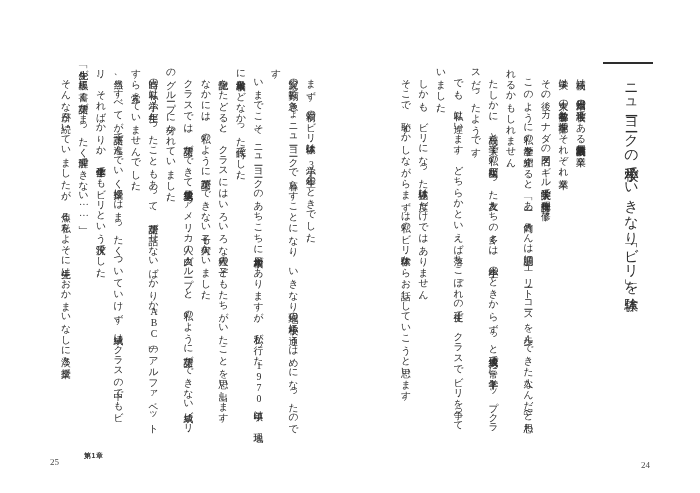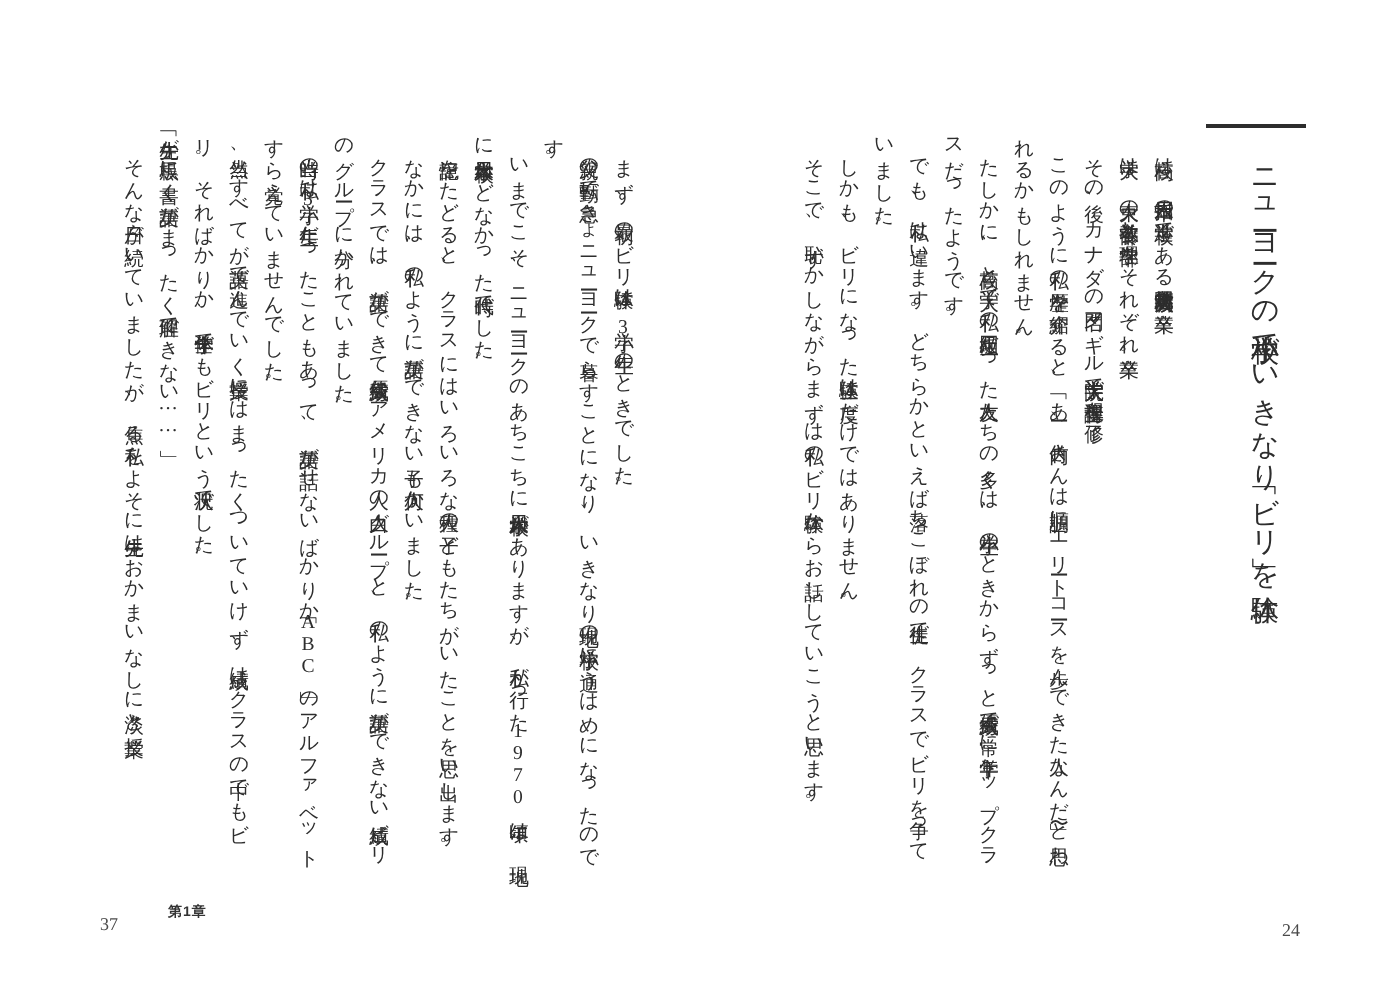--- a/index.html
+++ b/index.html
@@ -121,16 +121,16 @@
       <p>当時の私は小学3年生だったこともあって、英語が話せないばかりか「ABC」のアルファベットすら覚えていませんでした。</p>
       <p>当然、すべてが英語で進んでいく授業にはまったくついていけず、成績はクラスの中でもビリ。そればかりか、学年全体でもビリという状況でした。</p>
       <p class="no-indent">「先生が黒板に書く英語がまったく理解できない……」</p>
       <p>そんな日々が続いていましたが、焦る私をよそに先生はおかまいなしに淡々と授業</p>
     </div>
 
     <div class="footer">
       <div class="chap">第1章</div>
     </div>
 
-    <div class="pageno pageno-25">37</div>
+    <div class="pageno pageno-25">25</div>
   </div>
 
 </div>
 
 </body></html>

